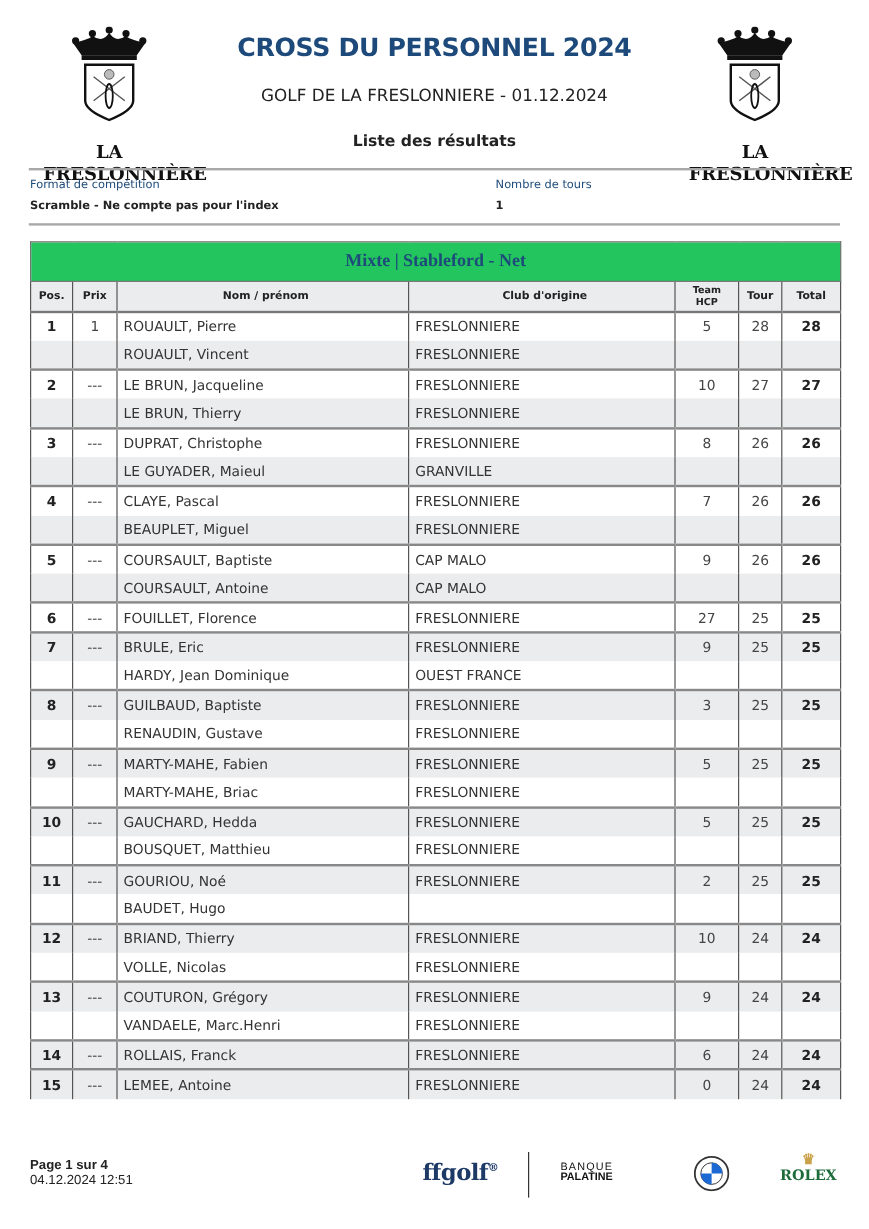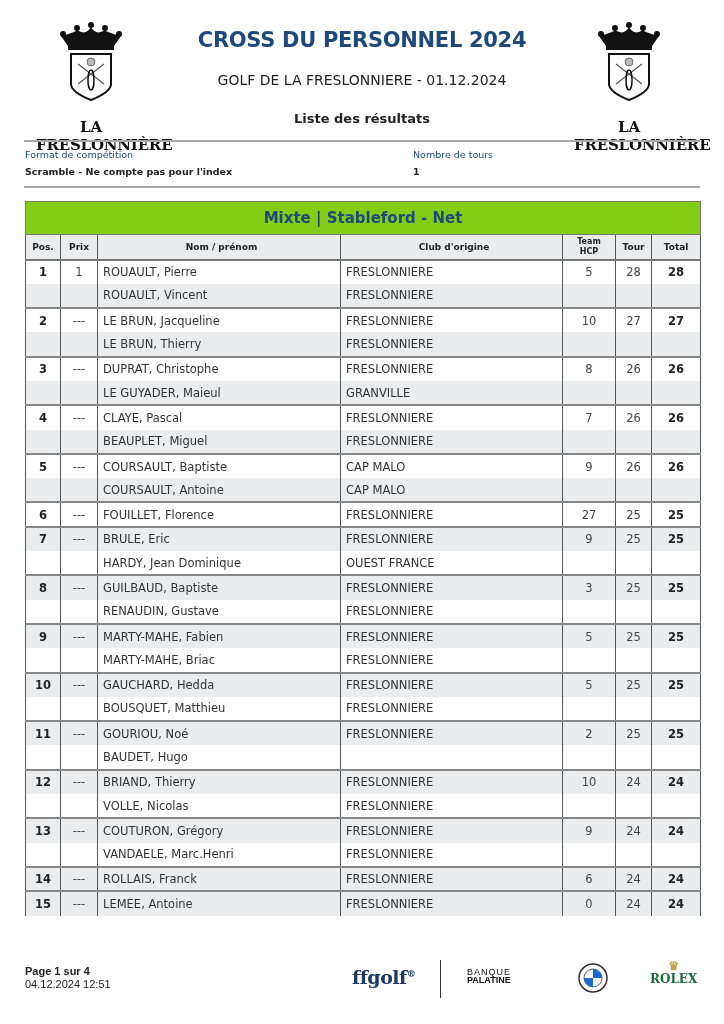--- a/index.html
+++ b/index.html
@@ -10,21 +10,21 @@
   #logo-left { left:36px; }
   #logo-right { left:574px; }
   .title { position:absolute; left:150px; width:424px; top:28px; text-align:center; font-weight:bold; font-size:21px; color:#1d4a7a; letter-spacing:-0.3px; }
   .subtitle { position:absolute; left:150px; width:424px; top:72px; text-align:center; font-size:14px; color:#222; }
   .listtitle { position:absolute; left:150px; width:424px; top:111px; text-align:center; font-weight:bold; font-size:13px; color:#222; }
   .rule { position:absolute; left:24px; width:676px; height:2px; background:#a8a8a8; }
   .info-label { position:absolute; top:149px; font-size:9.5px; font-weight:normal; color:#1d4a7a; }
   .info-value { position:absolute; top:166px; font-size:9.5px; color:#222; font-weight:bold; }
   table.results { position:absolute; left:25px; top:201px; width:675px; border-collapse:collapse; font-size:11.5px; table-layout:fixed; }
   table.results td, table.results th { padding:0; border-left:1px solid #555; border-right:1px solid #555; height:24.3px; box-sizing:border-box; }
-  .caption-cell { height:33px !important; text-align:center; font-weight:bold; font-size:15px; color:#1d4a7a; border:1px solid #777 !important; background:#84cc16; }
+  .caption-cell { height:33px !important; text-align:center; font-weight:bold; font-size:15px; color:#1d4a7a; border:1px solid #777 !important; background:#22c55e;font-family:Liberation Serif, serif; }
   tr.head th { background:#eaecee; font-size:9px; font-weight:bold; color:#222; height:25px; border-bottom:2px solid #777; border-top:1px solid #999; text-align:center; padding-left:5px; }
   tr.head th.c { text-align:center; padding-left:0; }
   tr.head th.hcp { font-size:8px; line-height:10px;margin-left:13px; }
   td.pos { text-align:center; font-weight:bold; }
   td.prix { text-align:center; color:#444; }
   td.name, td.club { padding-left:5px !important; color:#333; white-space:nowrap; }
   td.num { text-align:center; color:#444; }
   td.total { text-align:center; font-weight:bold; }
   tr.first td { border-top:2px solid #888; }
   tr.gray td { background:#eaecee; }

